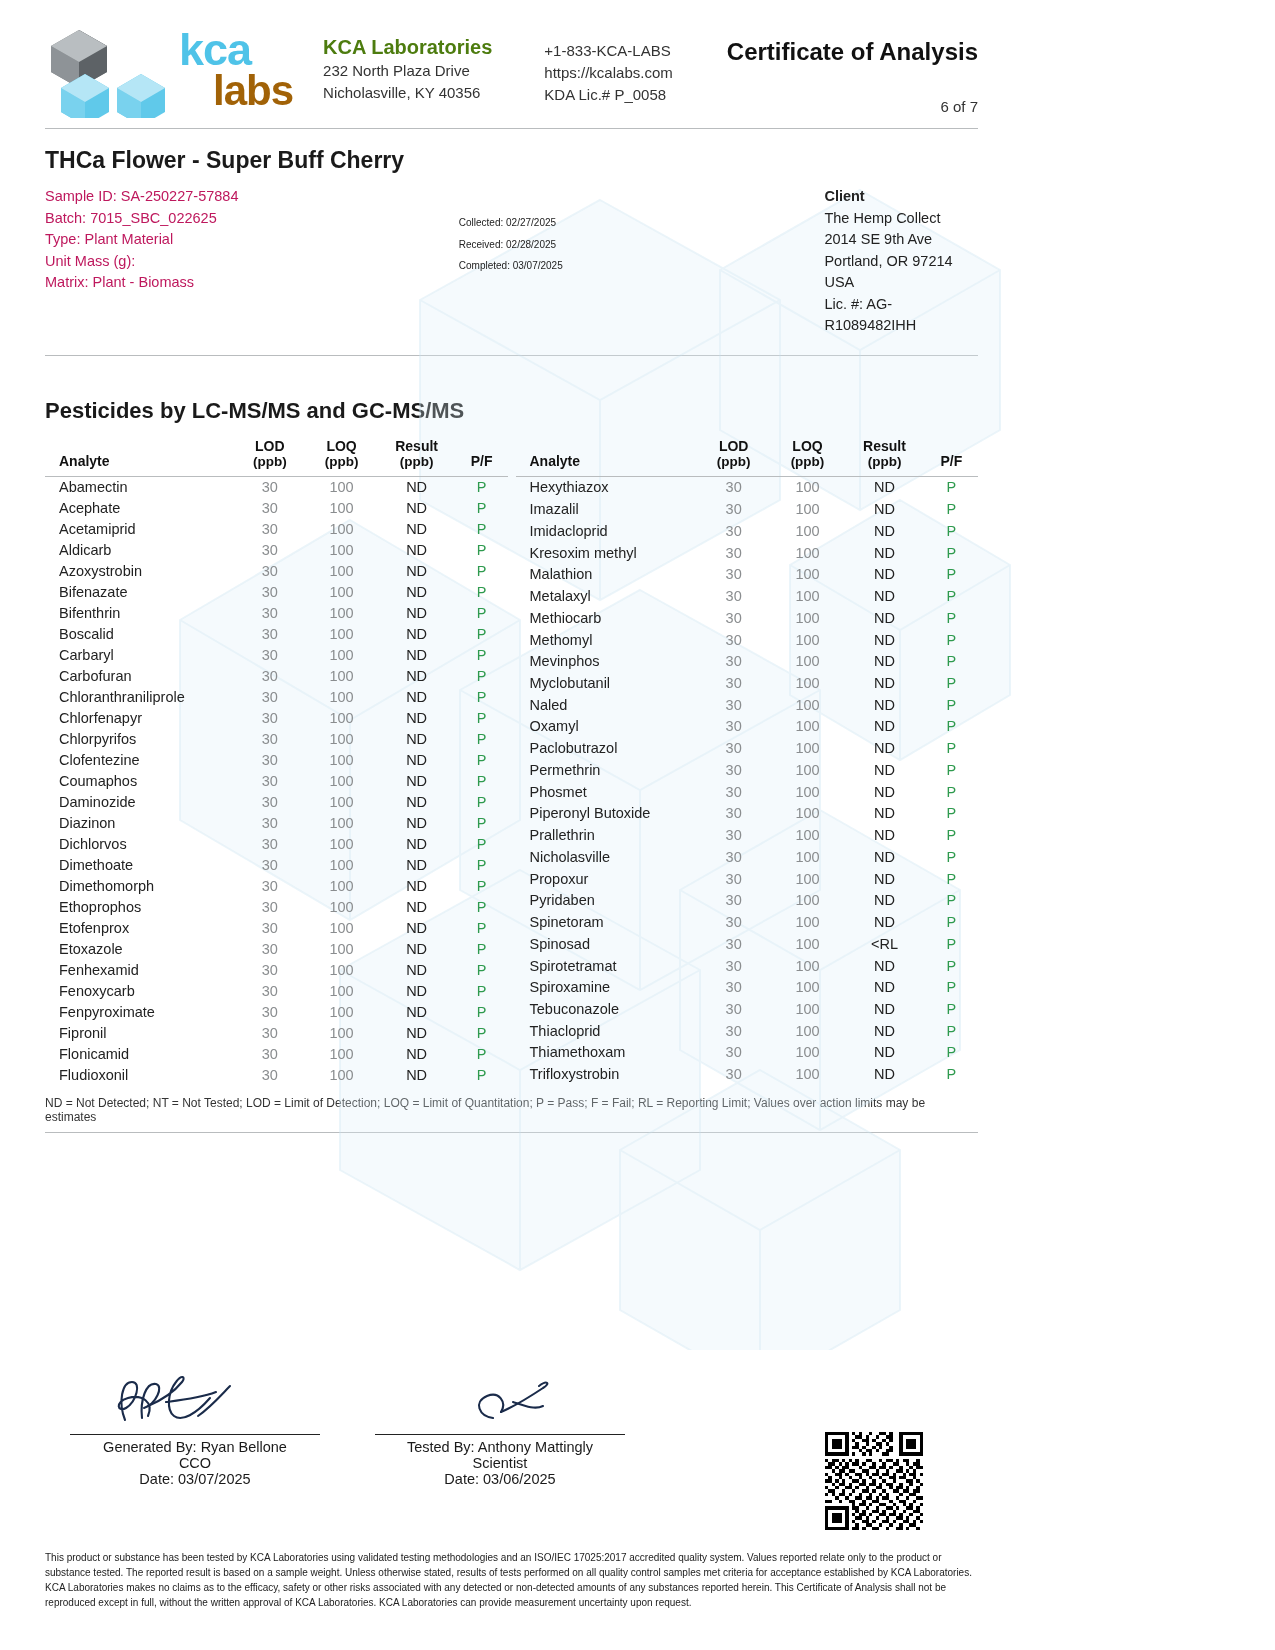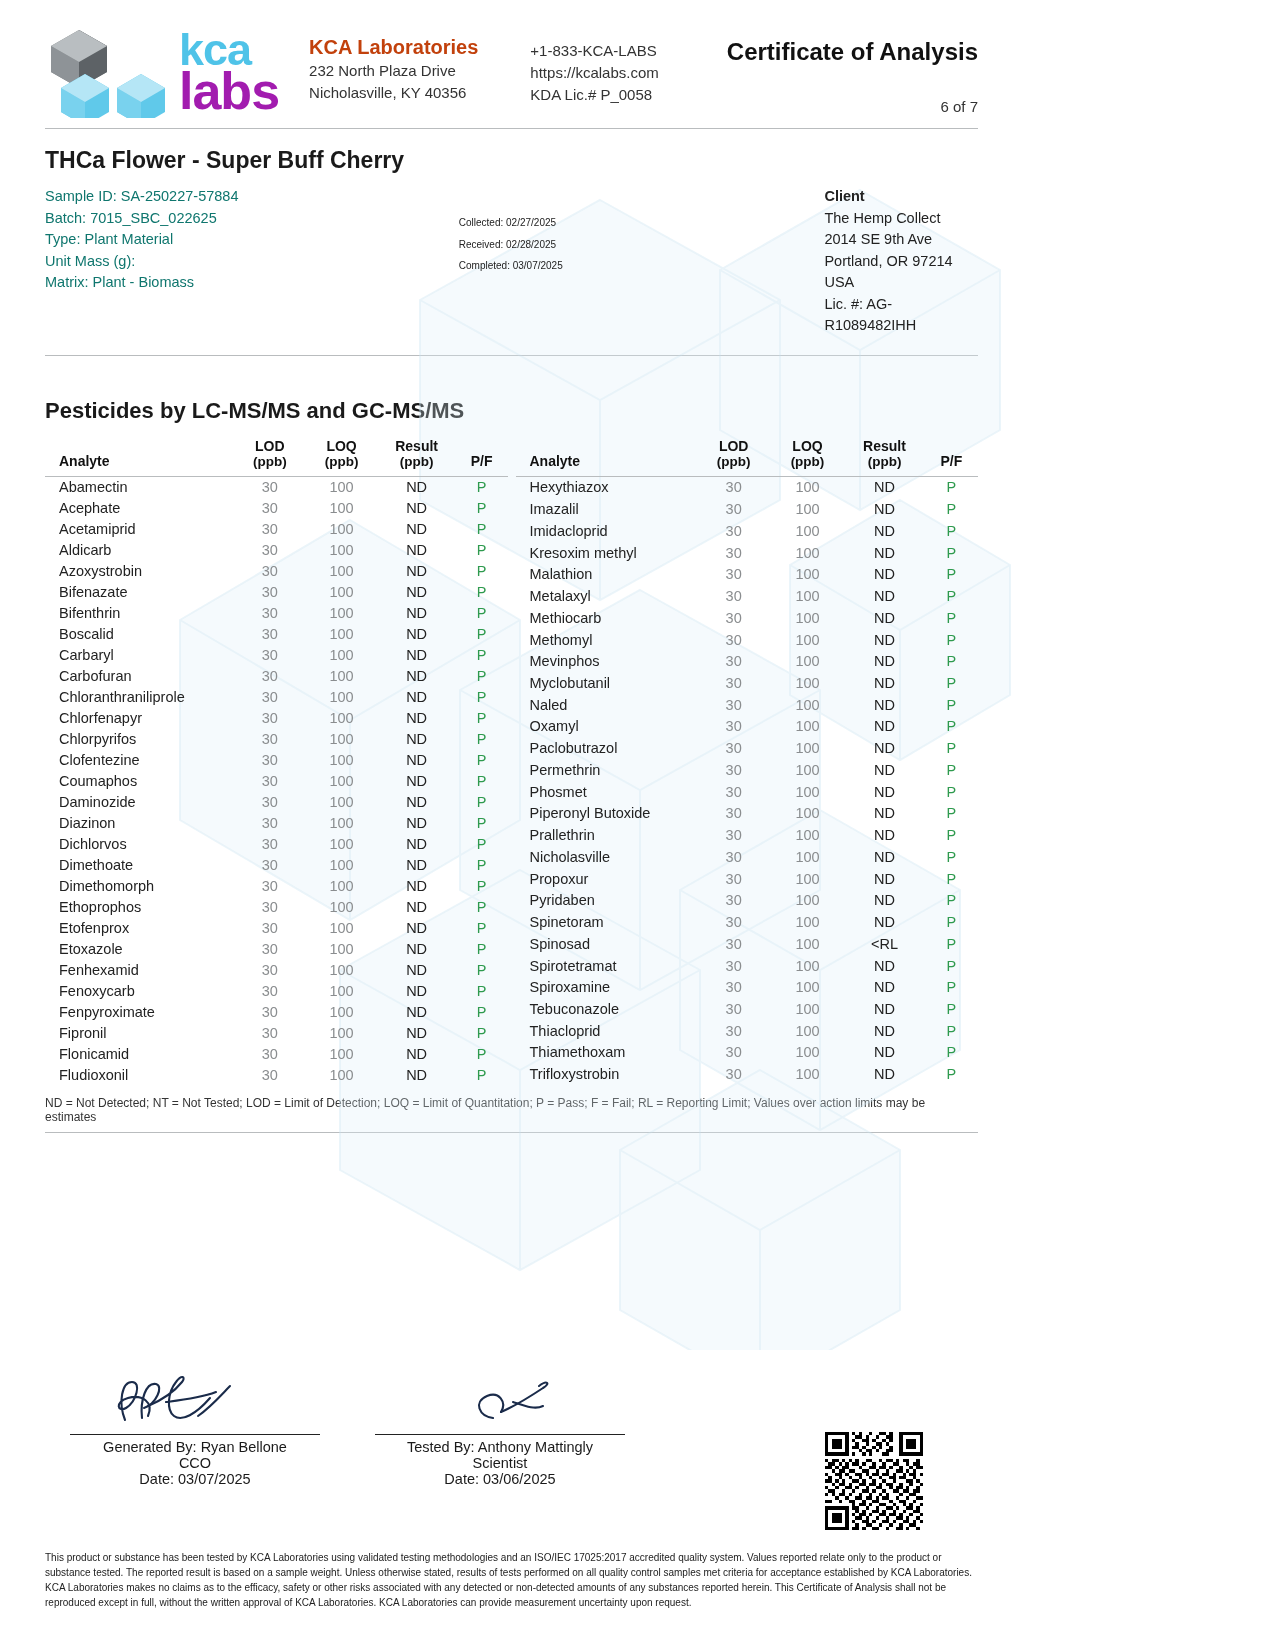--- a/index.html
+++ b/index.html
@@ -14,35 +14,35 @@
   .page { position:relative; width:1023px; height:1650px; box-sizing:border-box; padding:0 45px; }
 
   
   .watermark { position:absolute; left:0; top:170px; width:1275px; height:1180px; pointer-events:none; opacity:.55; }
 
   
   .header { display:flex; align-items:flex-start; padding-top:26px; }
   .logo-mark { width:130px; height:92px; position:relative; flex:0 0 auto; }
   .logo-text { margin-left:4px; margin-top:4px; }
   .logo-kca { font-size:45px; font-weight:bold; color:#4fc3e8; letter-spacing:-1px; line-height:40px; }
-  .logo-labs { font-size:52px; font-weight:bold; color:#a21caf; letter-spacing:-1px; line-height:42px; }
+  .logo-labs { font-size:42px; font-weight:bold; color:#a16207; letter-spacing:-1px; line-height:42px;margin-left:34px; }
   .lab-block { margin-left:30px; margin-top:10px; }
-  .lab-name { font-size:20px; font-weight:bold; color:#c2410c; }
+  .lab-name { font-size:20px; font-weight:bold; color:#4d7c0f; }
   .lab-addr { font-size:15px; color:#333; line-height:20px; margin-top:2px; }
   .contact-block { margin-left:52px; margin-top:14px; font-size:15px; color:#333; line-height:22px; }
   .coa-block { margin-left:auto; text-align:right; margin-top:12px; }
   .coa-title { font-size:24px; font-weight:bold; color:#111; }
   .coa-page { font-size:15px; color:#333; margin-top:32px; }
 
   .rule { border-bottom:1.5px solid #b9bcbe; margin-top:10px; }
 
   
   .sample-title { font-size:23px; font-weight:bold; margin:18px 0 12px 0; }
   .info-row { display:flex; position:relative; }
-  .info-col-1 { width:430px; font-size:14.5px; line-height:21.5px; color:#0f766e; }
+  .info-col-1 { width:430px; font-size:14.5px; line-height:21.5px; color:#be185d; }
   .info-col-2 { width:380px; font-size:10px; line-height:21.5px; color:#222; padding-top:26px; }
   .info-col-3 { font-size:14.5px; line-height:21.5px; color:#222; }
   .client-label { font-weight:bold; }
 
   
   .section-title { font-size:22px; font-weight:bold; margin:42px 0 14px 0; }
 
   
   .tables { display:flex; position:relative; }
   .tbl { width:566px; border-collapse:collapse; }

